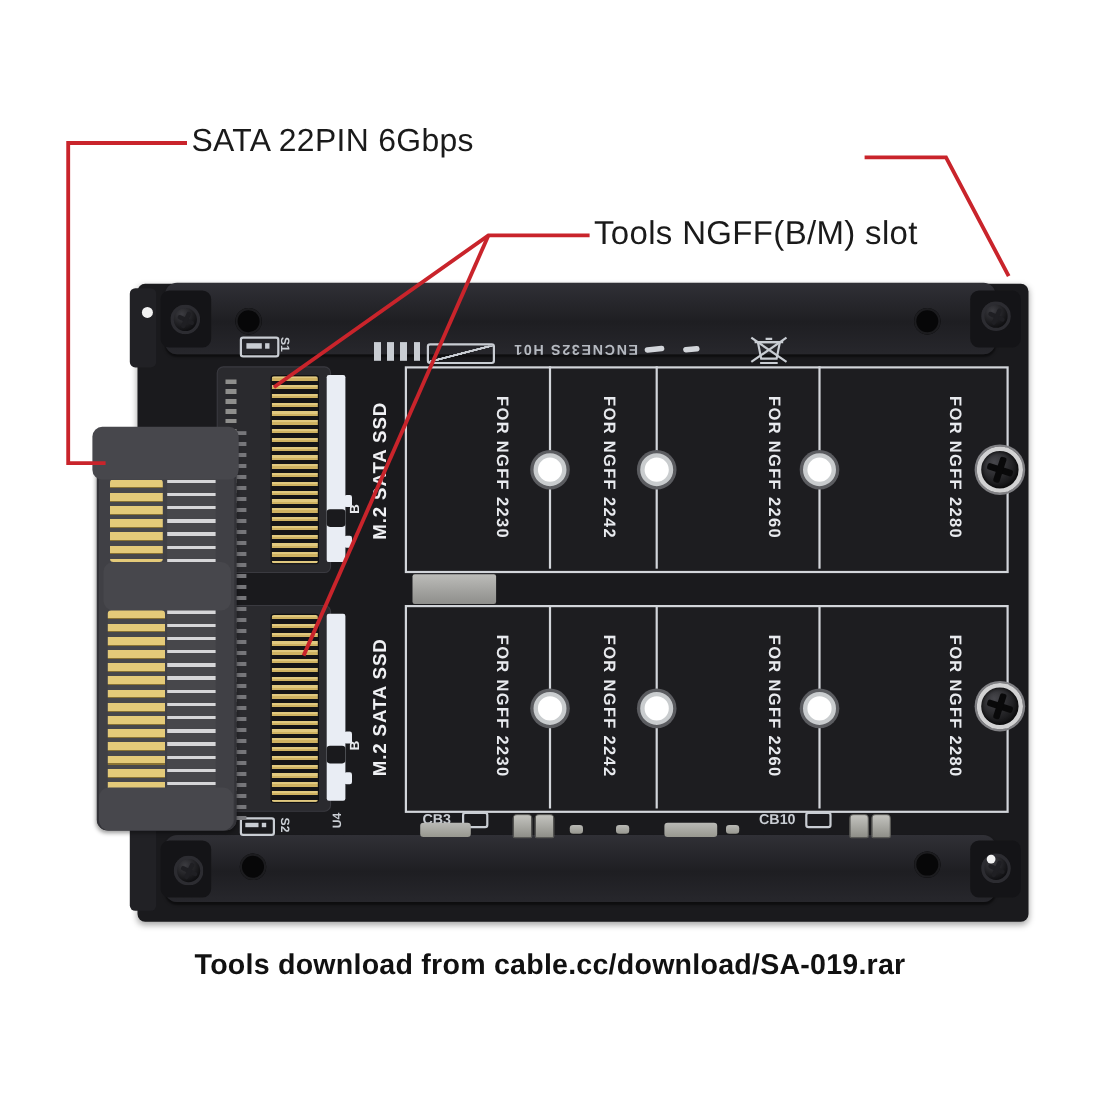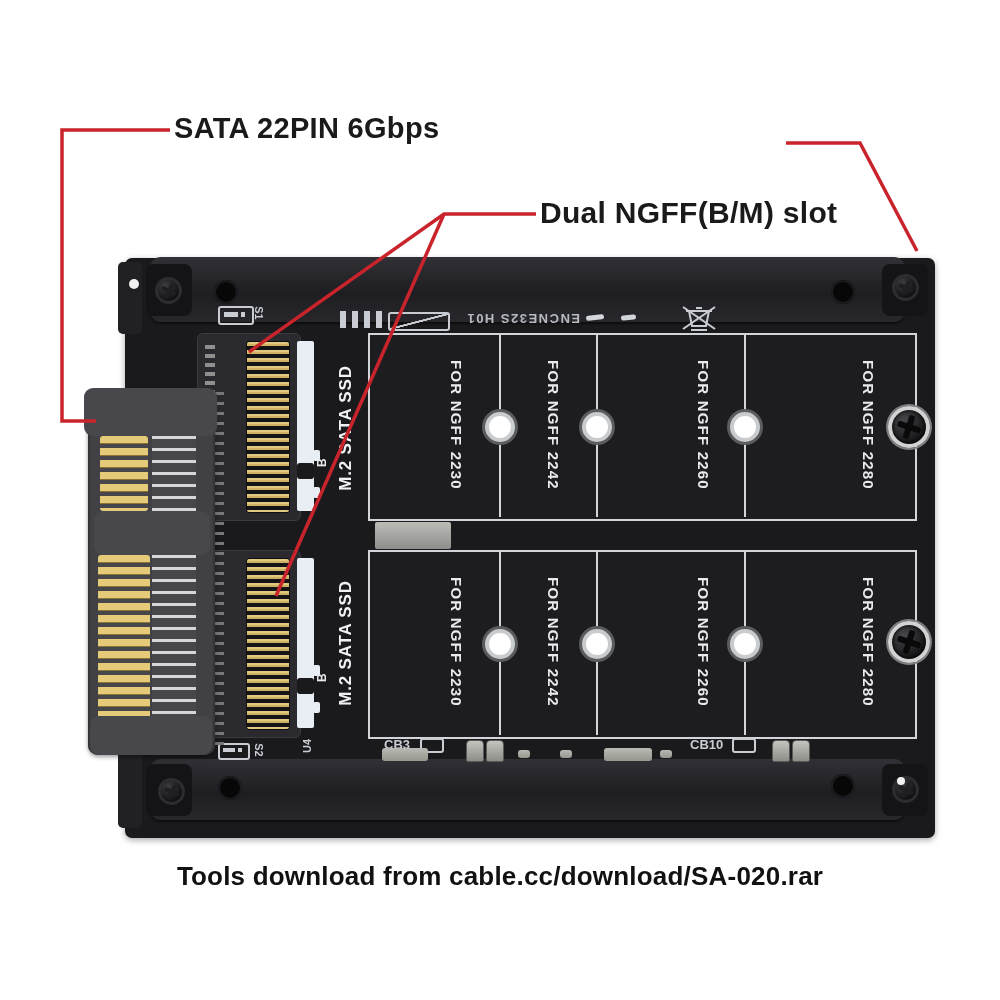--- a/index.html
+++ b/index.html
@@ -1,19 +1,19 @@
 <!DOCTYPE html>
 <html><head>
 <meta charset="utf-8">
 <style>
   html,body{margin:0;padding:0;background:#ffffff;}
   #stage{position:relative;width:1000px;height:1000px;background:#ffffff;overflow:hidden;
          font-family:"Liberation Sans", sans-serif;}
   .abs{position:absolute;}
-  .callout-label{color:#1a1a1a;font-weight:bold;font-size:29px;letter-spacing:0.3px;white-space:nowrap;}
+  .callout-label{color:#1a1a1a;font-weight:normal;font-size:29px;letter-spacing:0.3px;white-space:nowrap;}
   .caption{width:1000px;text-align:center;color:#111;font-weight:bold;font-size:26px;letter-spacing:0.2px;}
 
   
   .pcb{background:#1a1a1d;border-radius:7px;box-shadow:0 2px 6px rgba(0,0,0,0.35);}
   .side-plate{background:#212125;border-radius:5px;}
   .rail{background:linear-gradient(180deg,#303036 0%,#1e1e22 55%,#27272c 100%);
         border-radius:11px;box-shadow:0 2px 2px rgba(0,0,0,0.5);}
   .corner-plate{background:#141417;border-radius:8px;}
   .screw{border-radius:50%;background:radial-gradient(circle at 38% 32%, #3c3c41, #0a0a0c 70%);
          box-shadow:inset 0 0 0 3px #2c2c31;}
@@ -194,26 +194,26 @@
   <div class="abs sata-body" style="left:88px;top:390px;width:127px;height:365px;"></div>
   <div class="abs sata-cap" style="left:84px;top:388px;width:133px;height:48px;"></div>
   <div class="abs sata-gold" style="left:100px;top:436px;width:48px;height:75px;"></div>
   <div class="abs sata-contacts" style="left:152px;top:436px;width:44px;height:75px;"></div>
   <div class="abs sata-cap" style="left:94px;top:511px;width:116px;height:44px;"></div>
   <div class="abs sata-gold" style="left:98px;top:555px;width:52px;height:164px;"></div>
   <div class="abs sata-contacts" style="left:152px;top:555px;width:44px;height:164px;"></div>
   <div class="abs sata-cap" style="left:90px;top:716px;width:122px;height:39px;"></div>
 
   <div class="abs callout-label" style="left:174px;top:112px;">SATA 22PIN 6Gbps</div>
-  <div class="abs callout-label" style="left:540px;top:196px;font-size:30px;">Dual NGFF(B/M) slot</div>
+  <div class="abs callout-label" style="left:540px;top:196px;font-size:30px;">Tools NGFF(B/M) slot</div>
 
   <svg class="abs" style="left:0;top:0;pointer-events:none;" width="1000" height="1000" viewBox="0 0 1000 1000">
     <g fill="none" stroke="#c9242b" stroke-width="3.5">
       <path d="M170 130 L62 130 L62 421 L96 421"></path>
       <path d="M786 143 L860 143 L917 251"></path>
       <path d="M536 214 L444 214 L249 352"></path>
       <path d="M444 214 L276 596"></path>
     </g>
   </svg>
 
-  <div class="abs caption" style="left:0;top:861px;">Tools download from cable.cc/download/SA-020.rar</div>
+  <div class="abs caption" style="left:0;top:861px;">Tools download from cable.cc/download/SA-019.rar</div>
 
 </div>
 
 </body></html>

